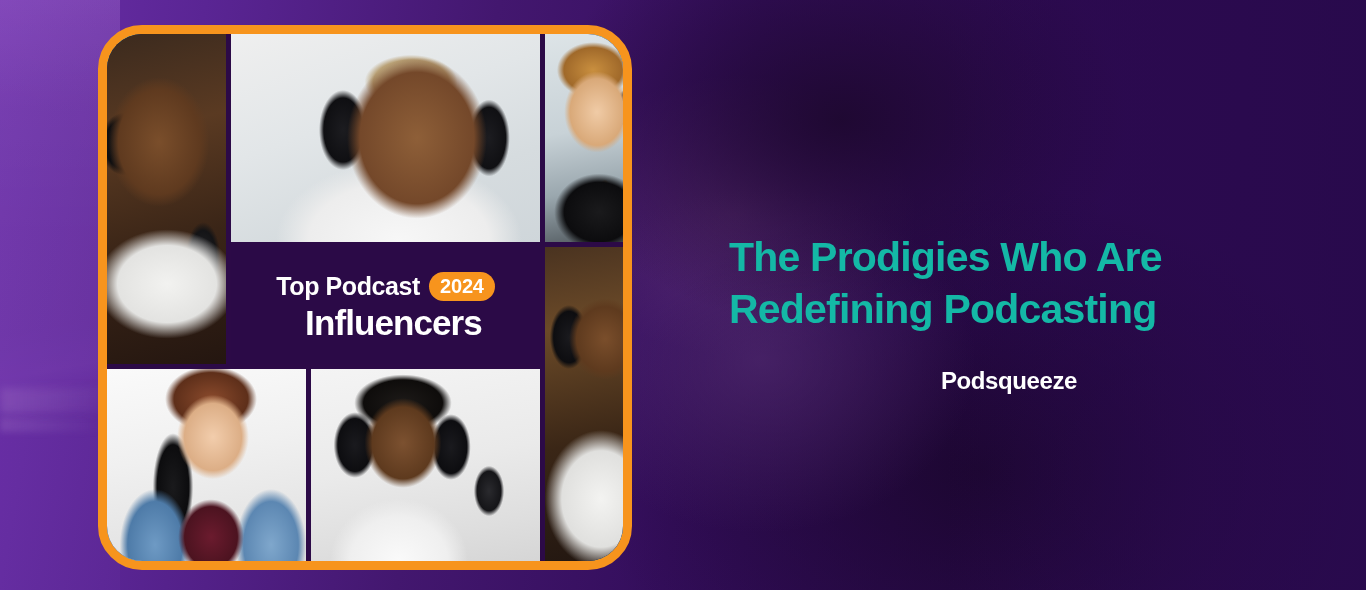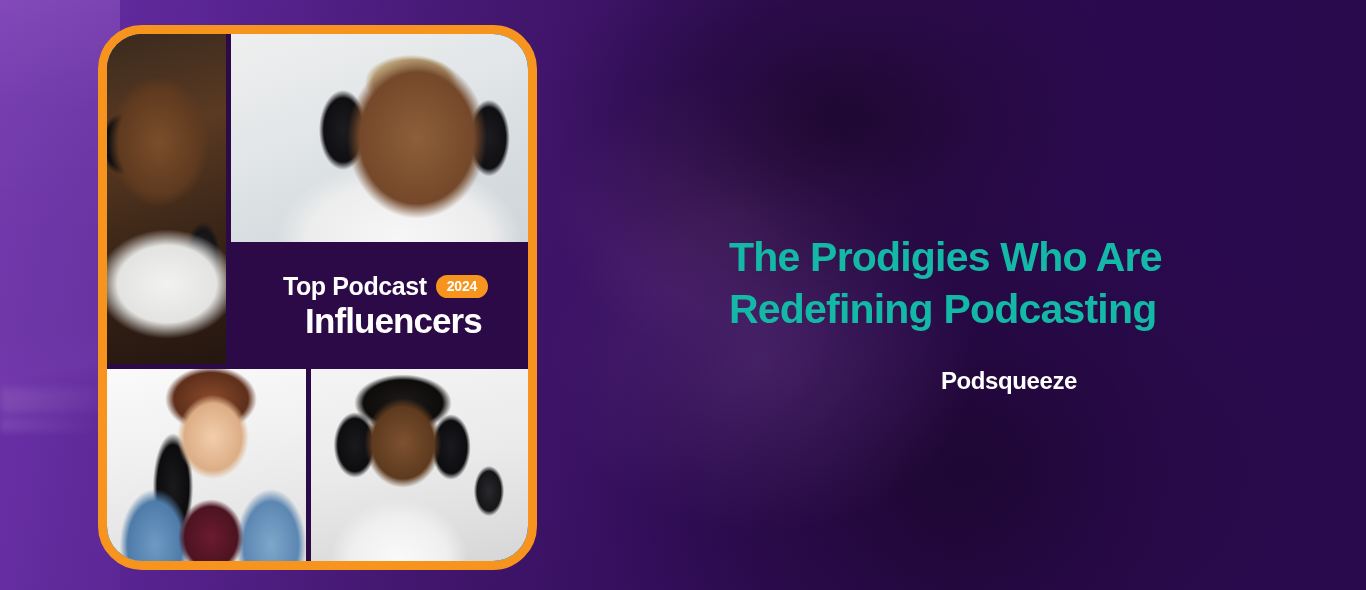--- a/index.html
+++ b/index.html
@@ -50,21 +50,21 @@
   }
   .bg-right-vignette {
     position:absolute; right:0; top:0; width:420px; height:590px;
     background:linear-gradient(90deg, rgba(42,10,78,0) 0%, rgba(42,10,78,.55) 60%, rgba(40,10,76,.75) 100%);
   }
 
   
   #collage-card {
     position:absolute;
     left:98px; top:25px;
-    width:439px; height:545px;
+    width:534px; height:545px;
     border:9px solid #F7941D;
     border-radius:44px;
     overflow:hidden;
     background:#5eead4;
   }
   #collage-grid {
     position:absolute; inset:0;
     background:#2C0A47;
   }
   .photo { position:absolute; overflow:hidden; }
@@ -152,21 +152,21 @@
     display:flex; align-items:center; gap:9px;
     line-height:1;
   }
   #label-top-podcast {
     font-size:25px; font-weight:700; color:#FFFFFF;
     letter-spacing:-.4px;
   }
   #year-badge {
     background:#F7941D;
     color:#FFFFFF;
-    font-size:14px; font-weight:700;
+    font-size:20px; font-weight:700;
     padding:4px 11px 5px;
     border-radius:20px;
     line-height:1;
     letter-spacing:-.2px;
   }
   #label-influencers {
     font-size:35px; font-weight:700; color:#FFFFFF;
     letter-spacing:-.9px;
     line-height:1;
     margin-top:4px;

